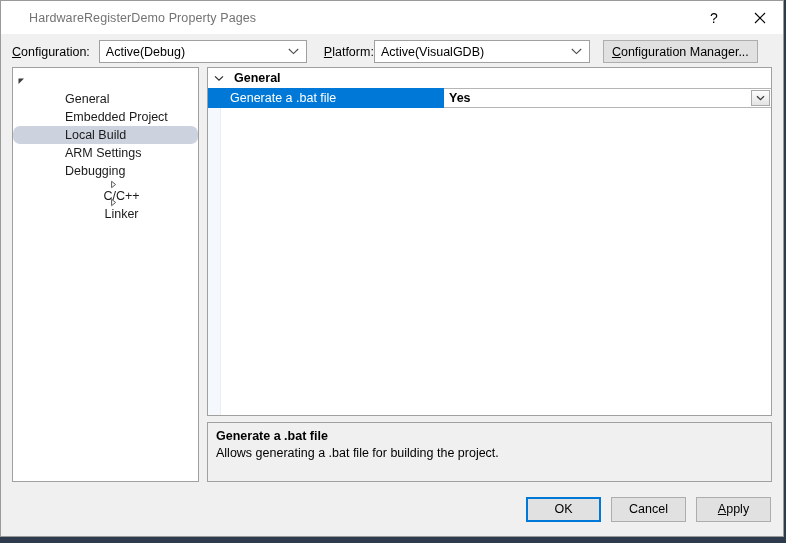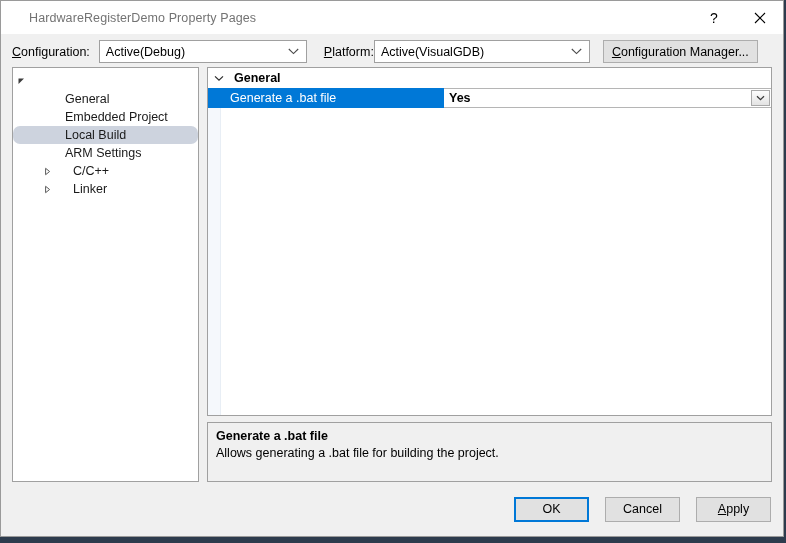--- a/index.html
+++ b/index.html
@@ -166,21 +166,21 @@
   .tree-node.selected { background: #cdd3de; border-radius: 7px; }
   .tree-expander {
     width: 16px;
     display: flex;
     align-items: center;
     justify-content: center;
     flex: 0 0 auto;
   }
   .tree-node.depth1 { padding-left: 16px; }
   .tree-node.depth1 .tree-label { padding-left: 36px; }
-  .tree-node.depth1-exp { padding-left: 24px; }
+  .tree-node.depth1-exp { padding-left: 16px; flex-direction: column; }
   .tree-node.depth1-exp .tree-expander { width: 20px; }
 
   
   .right-col {
     flex: 1 1 auto;
     display: flex;
     flex-direction: column;
     padding-left: 8px;
     min-width: 0;
   }
@@ -300,21 +300,21 @@
   
   .footer {
     height: 54px;
     flex: 0 0 auto;
     display: flex;
     align-items: center;
     justify-content: flex-end;
     padding-right: 12px;
     gap: 10px;
   }
-  .footer .btn { width: 75px; height: 25px; padding: 0; margin-left: 6px; }
+  .footer .btn { width: 75px; height: 25px; padding: 0; }
   .footer .btn.default {
     border: 2px solid #0078d7;
   }
 </style>
 </head>
 <body>
 
 <div class="dialog">
 
   <div class="titlebar">
@@ -379,20 +379,23 @@
       </div>
 
       <div class="tree-node depth1 selected">
         <span class="tree-label">Local Build</span>
       </div>
 
       <div class="tree-node depth1">
         <span class="tree-label">ARM Settings</span>
       </div>
 
+      <div class="tree-node depth1">
+        <span class="tree-label">Debugging</span>
+      </div>
 
       <div class="tree-node depth1-exp">
         <span class="tree-expander">
           <svg width="9" height="9" viewBox="0 0 9 9" aria-hidden="true">
             <path d="M2.6 1.3 L6.6 4.5 L2.6 7.7 Z" fill="none" stroke="#5a5a5a" stroke-width="1"></path>
           </svg>
         </span>
         <span class="tree-label" style="padding-left:16px;">C/C++</span>
       </div>
 

